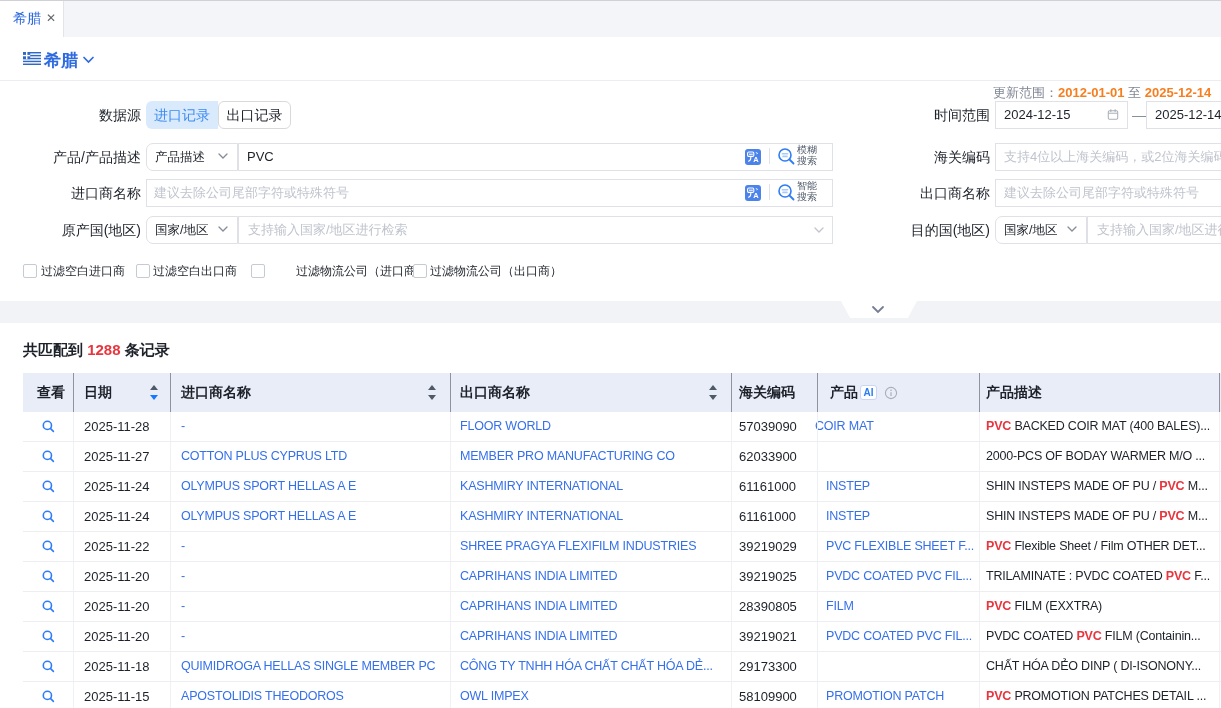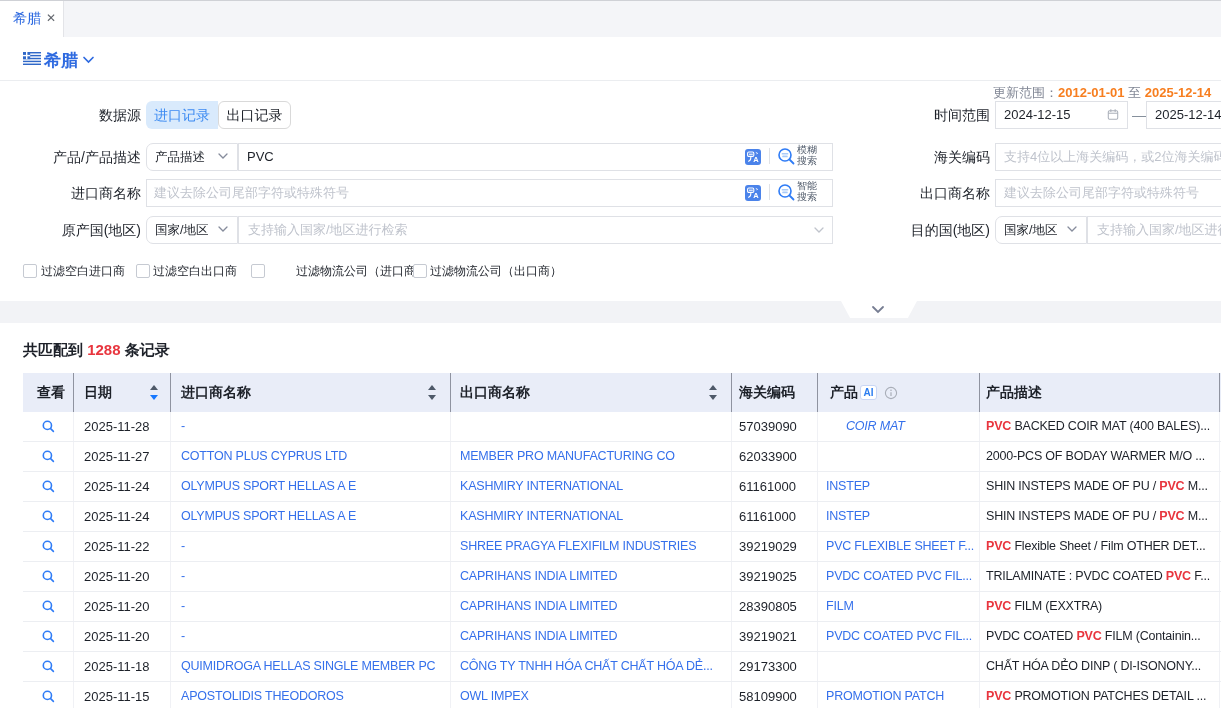--- a/index.html
+++ b/index.html
@@ -219,22 +219,23 @@
     </svg>
   </div>
 <div id="rows">
     <div class="row" style="top:412px;">
       <svg class="abs" style="left:19px; top:8px;" width="13" height="13" viewBox="0 0 13 13">
         <circle cx="5.4" cy="5.4" r="4.1" fill="none" stroke="#2f7cf6" stroke-width="1.6"></circle>
         <path d="M8.6 8.6l2.8 2.8" stroke="#2f7cf6" stroke-width="1.6" stroke-linecap="round"></path>
       </svg>
       <div class="cell num" style="left:61px; width:84px;">2025-11-28</div>
       <div class="cell link" style="left:158px; width:266px;">-</div>
+      <div class="cell link" style="left:437px; width:268px;">FLOOR WORLD</div>
       <div class="cell num" style="left:716px; width:75px;">57039090</div>
-      <div class="cell link" style="left:823px; width:151px;font-style:italic;">COIR MAT</div>
+      <div class="cell link" style="left:792px; width:151px;">COIR MAT</div>
       <div class="cell" style="left:963px; width:245px;"><span class="pvc">PVC</span> BACKED COIR MAT (400 BALES)...</div>
       <div class="vline" style="left:50px;"></div>
       <div class="vline" style="left:147px;"></div>
       <div class="vline" style="left:427px;"></div>
       <div class="vline" style="left:708px;"></div>
       <div class="vline" style="left:794px;"></div>
       <div class="vline" style="left:956px;"></div>
       <div class="vline" style="left:1196px;"></div>
     </div>
     <div class="row" style="top:442px;">

